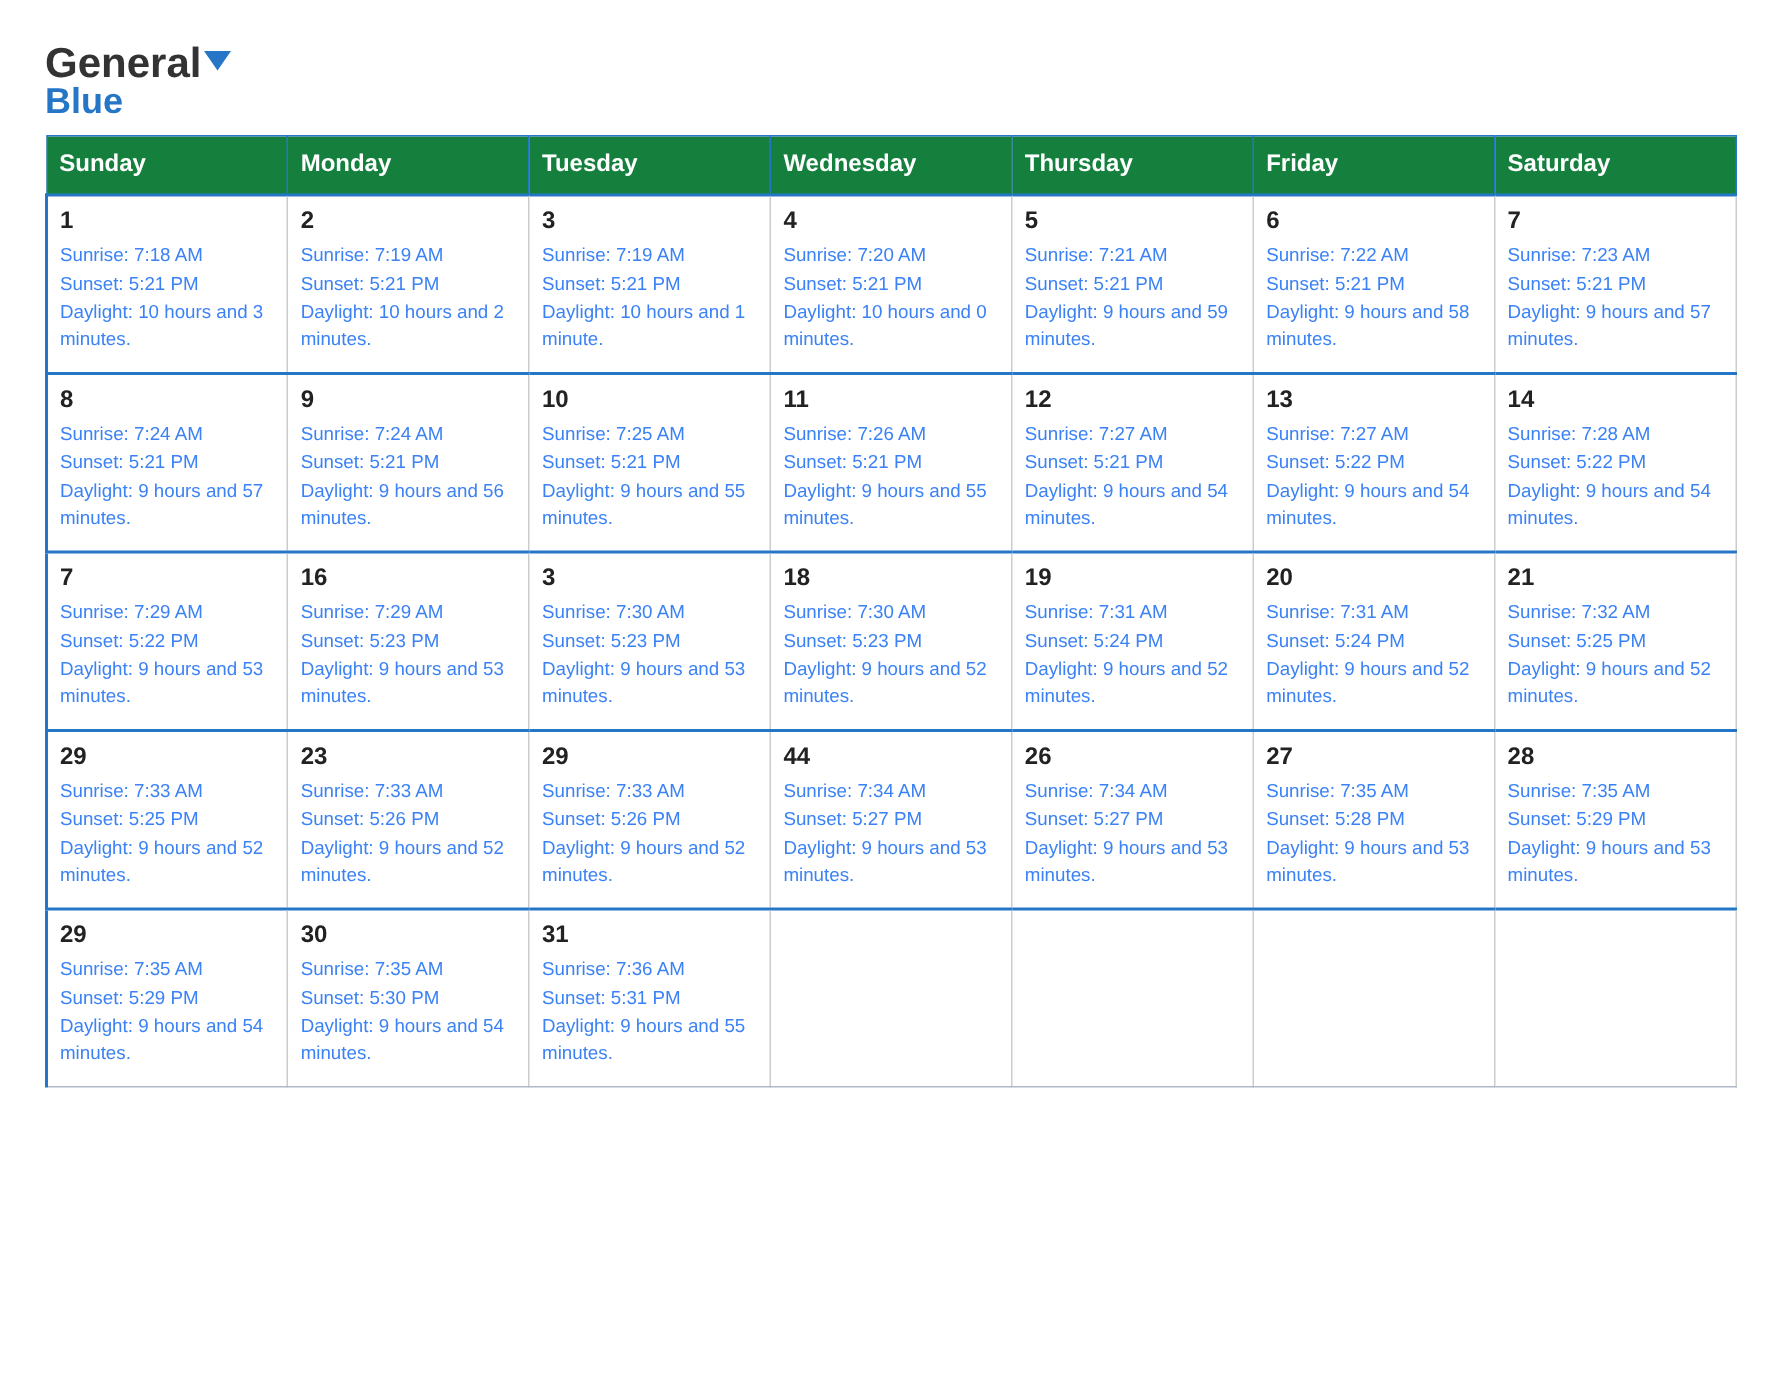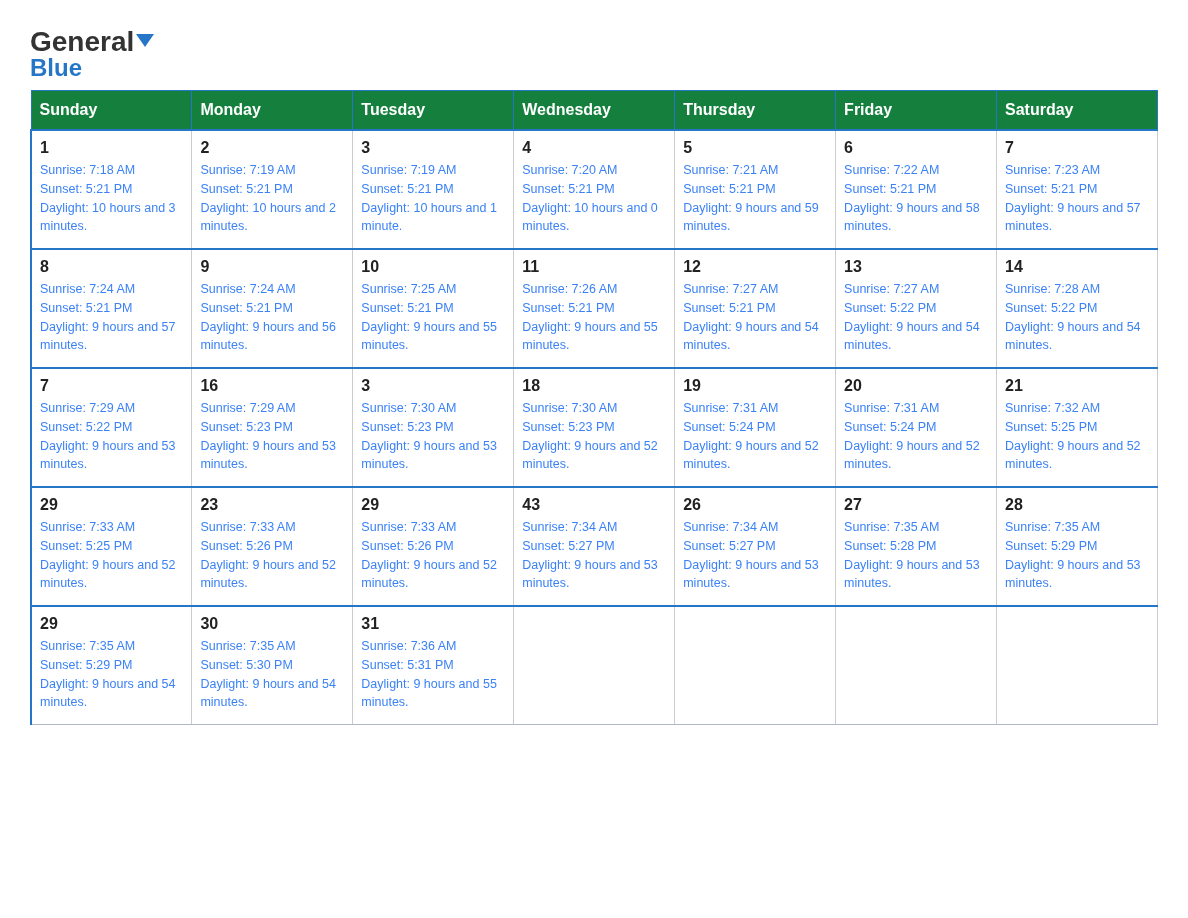--- a/index.html
+++ b/index.html
@@ -238,21 +238,21 @@
         </td>
         <td>
           <span class="day-num">23</span>
           <div class="day-info">Sunrise: 7:33 AM<br>Sunset: 5:26 PM<br>Daylight: 9 hours and 52 minutes.</div>
         </td>
         <td>
           <span class="day-num">29</span>
           <div class="day-info">Sunrise: 7:33 AM<br>Sunset: 5:26 PM<br>Daylight: 9 hours and 52 minutes.</div>
         </td>
         <td>
-          <span class="day-num">43</span>
+          <span class="day-num">44</span>
           <div class="day-info">Sunrise: 7:34 AM<br>Sunset: 5:27 PM<br>Daylight: 9 hours and 53 minutes.</div>
         </td>
         <td>
           <span class="day-num">26</span>
           <div class="day-info">Sunrise: 7:34 AM<br>Sunset: 5:27 PM<br>Daylight: 9 hours and 53 minutes.</div>
         </td>
         <td>
           <span class="day-num">27</span>
           <div class="day-info">Sunrise: 7:35 AM<br>Sunset: 5:28 PM<br>Daylight: 9 hours and 53 minutes.</div>
         </td>

